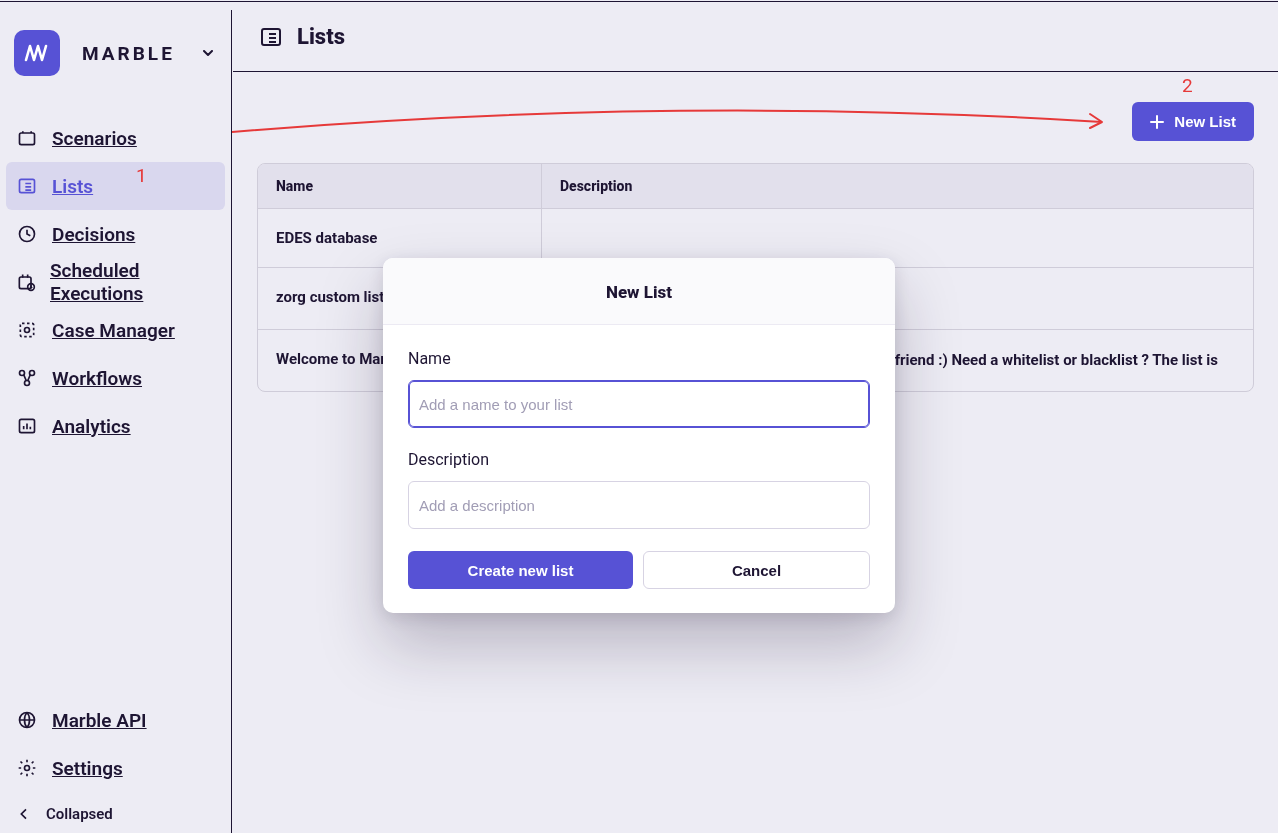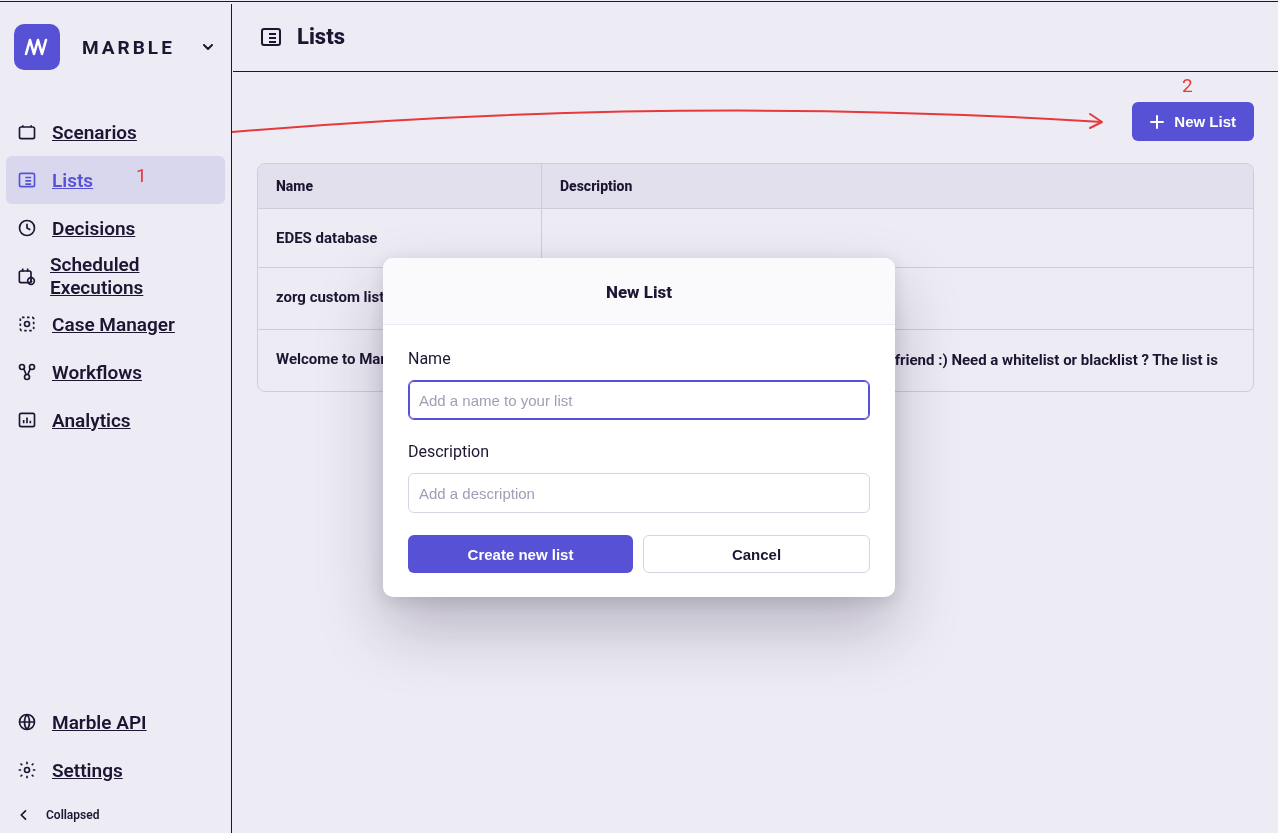--- a/index.html
+++ b/index.html
@@ -17,21 +17,21 @@
   
   .top-border {
     position: absolute;
     top: 1px; left: 0; right: 0;
     border-top: 1px solid #1e1533;
   }
 
   
   .sidebar {
     position: absolute;
-    left: 0; top: 4px; bottom: 0;
+    left: 0; top: 10px; bottom: 0;
     width: 232px;
     background: #edecf4;
     border-right: 1px solid #1e1533;
     display: flex;
     flex-direction: column;
     justify-content: center;
   }
   .brand {
     display: flex;
     align-items: center;
@@ -83,21 +83,21 @@
     margin: 0 6px;
     padding: 0 10px;
   }
   .nav-item.active .icon { color: #5752d5; }
 
   .collapsed-row {
     display: flex;
     align-items: center;
     gap: 14px;
     padding: 12px 16px 10px 16px;
-    font-size: 12px;
+    font-size: 15px;
     font-weight: 600;
     color: #1e1533;
     border-top: 1px solid transparent;
   }
 
   
   .main {
     position: absolute;
     left: 233px; top: 2px; right: 0; bottom: 0;
     background: #edecf4;
@@ -221,21 +221,21 @@
     padding: 24px 25px 24px 25px;
   }
   .form-label {
     display: block;
     font-size: 16px;
     color: #1e1533;
     margin-bottom: 12px;
   }
   .form-input {
     width: 100%;
-    height: 40px;
+    height: 48px;
     border: 1px solid #d7d3e3;
     border-radius: 6px;
     padding: 0 10px;
     font-size: 15px;
     color: #1e1533;
     background: #ffffff;
   }
   .form-input::placeholder { color: #a19db5; }
   .form-input.focused {
     border: 1px solid #5752d5;

